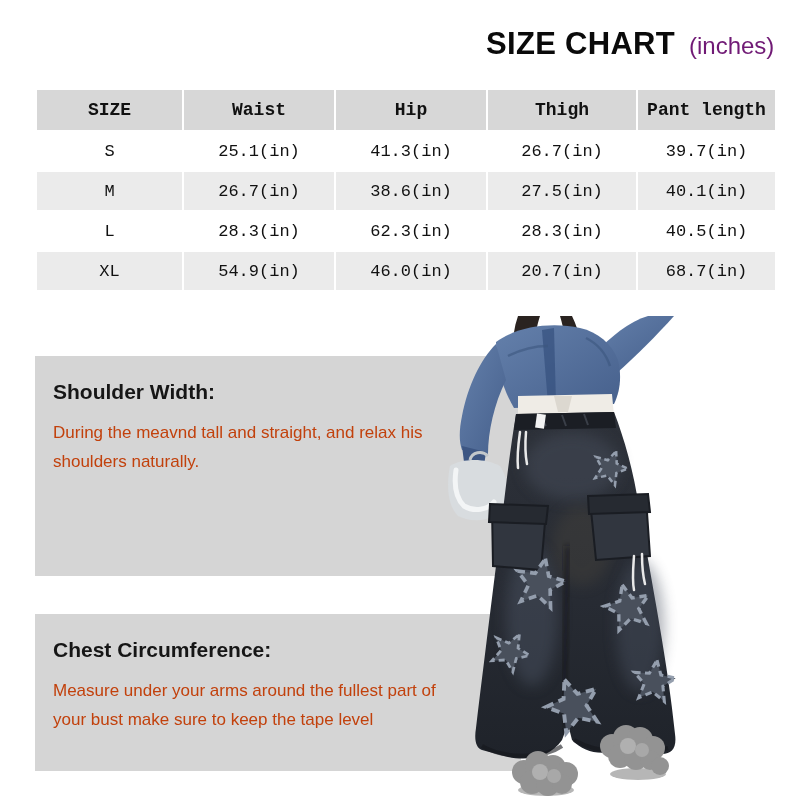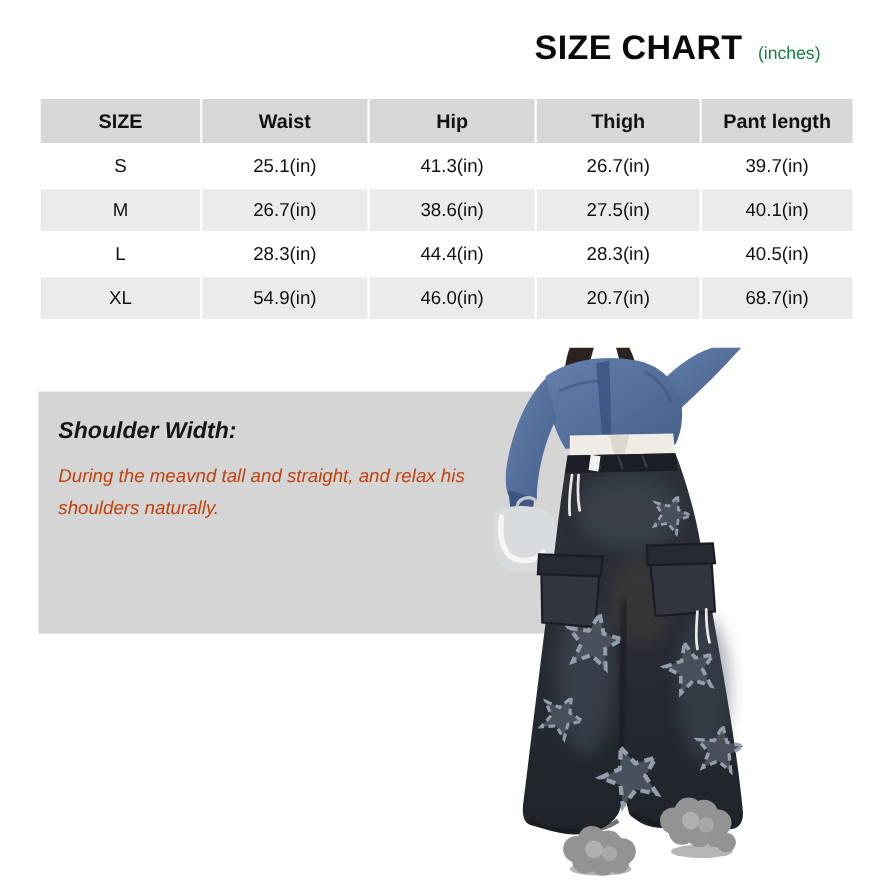--- a/index.html
+++ b/index.html
@@ -19,32 +19,33 @@
   .title-row {
     position: absolute;
     left: 486px;
     top: 26px;
     display: flex;
     align-items: baseline;
     gap: 14px;
     white-space: nowrap;
   }
   .title-main { font-size: 31px; font-weight: 700; color: #0a0a0a; letter-spacing: 0.3px; }
-  .title-unit { font-size: 16px; color: #15803d; }
+  .title-unit { font-size: 24px; color: #701a75; }
 
   
   table.size-table {
     position: absolute;
     left: 35px;
     top: 88px;
     width: 730px;
     border-collapse: separate;
     border-spacing: 2px;
     table-layout: fixed;
     background: #ffffff;
+    font-family: Liberation Mono, monospace;
   }
   .size-table th {
     background: #d7d7d7;
     font-weight: 700;
     font-size: 18px;
     height: 40px;
     text-align: center;
     vertical-align: middle;
   }
   .size-table td {
@@ -56,21 +57,20 @@
     color: #111;
   }
   .size-table tr.alt td { background: #ebebeb; }
 
   
   .info-box {
     position: absolute;
     left: 35px;
     background: #d5d5d5;
     padding: 24px 18px 0 18px;
-    font-style: italic;
   }
   .info-box.box1 { top: 356px; width: 486px; height: 220px; }
   .info-box.box2 { top: 614px; width: 486px; height: 157px; }
   .info-box h3 {
     font-size: 21px;
     font-weight: 700;
     color: #161616;
     margin-bottom: 14px;
   }
   .info-box p {
@@ -129,39 +129,43 @@
       <tr class="alt">
         <td>M</td>
         <td>26.7(in)</td>
         <td>38.6(in)</td>
         <td>27.5(in)</td>
         <td>40.1(in)</td>
       </tr>
       <tr>
         <td>L</td>
         <td>28.3(in)</td>
-        <td>44.4(in)</td>
+        <td>62.3(in)</td>
         <td>28.3(in)</td>
         <td>40.5(in)</td>
       </tr>
       <tr class="alt">
         <td>XL</td>
         <td>54.9(in)</td>
         <td>46.0(in)</td>
         <td>20.7(in)</td>
         <td>68.7(in)</td>
       </tr>
     </tbody>
   </table>
 
   <div class="info-box box1">
     <h3>Shoulder Width:</h3>
     <p>During the meavnd tall and straight, and relax his shoulders naturally.</p>
   </div>
 
+  <div class="info-box box2">
+    <h3>Chest Circumference:</h3>
+    <p>Measure under your arms around the fullest part of your bust make sure to keep the tape level</p>
+  </div>
 
   <div class="model-photo">
     <svg viewBox="0 0 290 485" width="290" height="485" aria-hidden="true">
       <defs>
         <filter id="blur6" x="-60%" y="-60%" width="220%" height="220%">
             <feGaussianBlur stdDeviation="7"></feGaussianBlur>
           </filter>
         <filter id="blur3" x="-60%" y="-60%" width="220%" height="220%">
             <feGaussianBlur stdDeviation="3"></feGaussianBlur>
           </filter>

